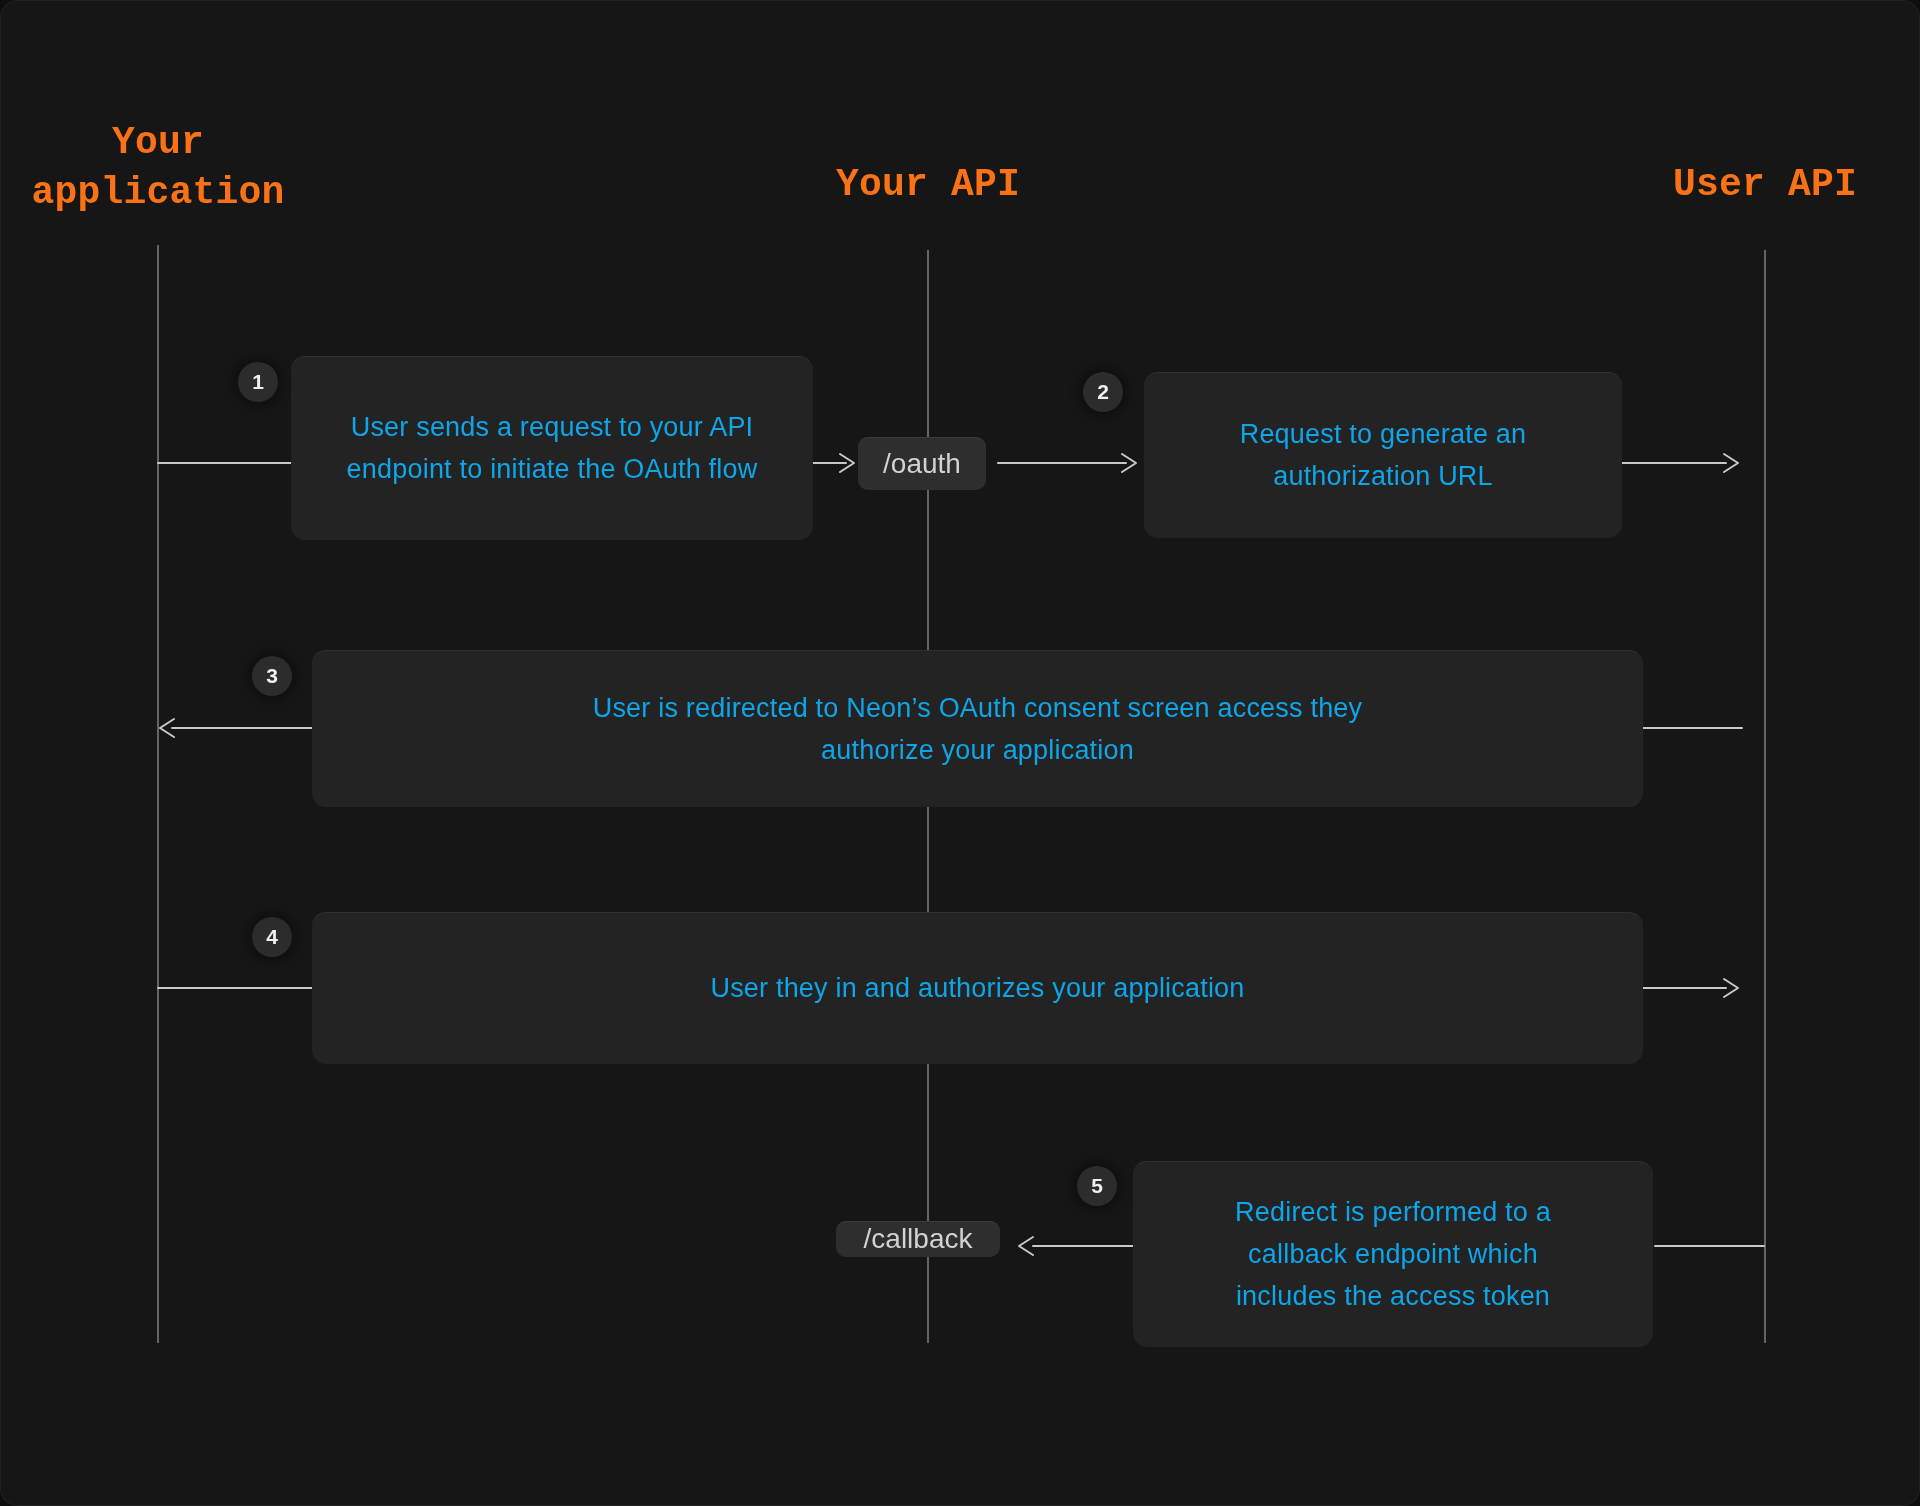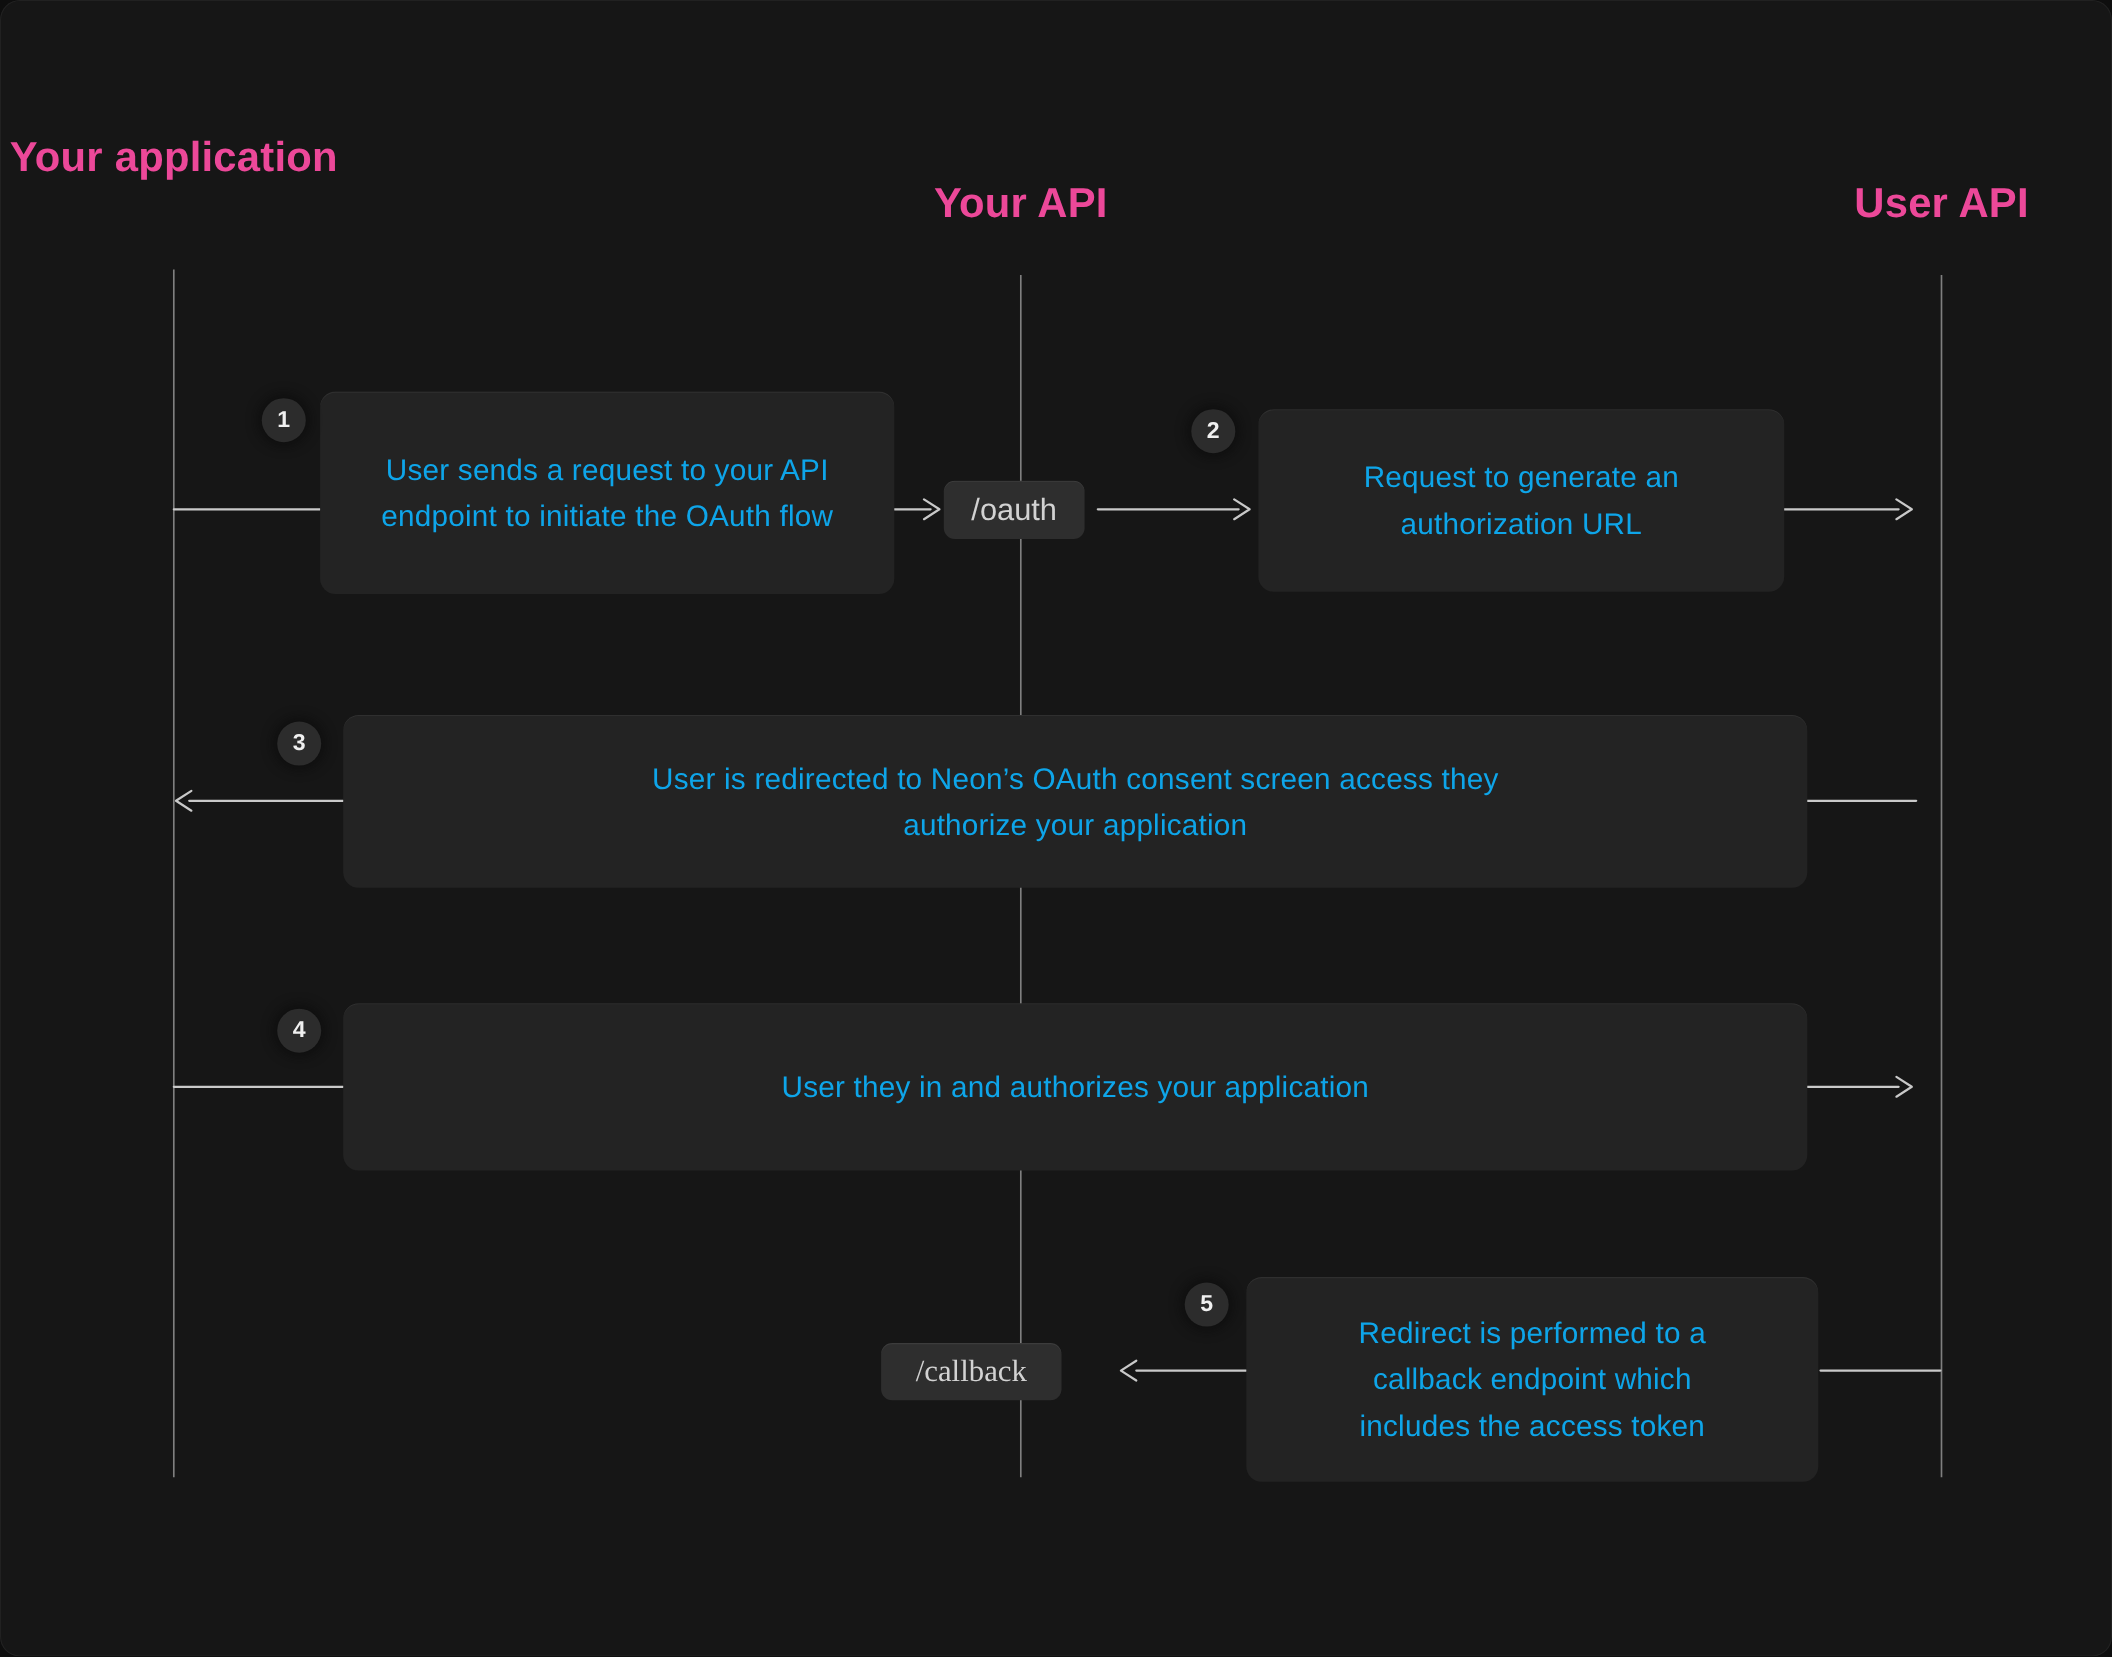--- a/index.html
+++ b/index.html
@@ -7,26 +7,27 @@
     position:relative;
     width:1920px;height:1506px;
     background:#161616;
     border-radius:18px;
     box-shadow:inset 0 0 0 1px rgba(255,255,255,0.05);
     overflow:hidden;
     font-family:"Liberation Sans","DejaVu Sans",sans-serif;
   }
   .lane-title{
     position:absolute;
-    color:#ec4899;
+    color:#f97316;
     font-size:38px;
     font-weight:700;
     line-height:50px;
     text-align:center;
     letter-spacing:0.2px;
+    font-family:Liberation Mono, monospace;
   }
   .connector-layer{position:absolute;left:0;top:0;z-index:1;}
   .lane-line{stroke:#7f7f7f;stroke-width:1.5;}
   .conn{stroke:#c9c9c9;stroke-width:2;fill:none;stroke-linecap:round;stroke-linejoin:round;}
   .step-box{
     position:absolute;
     z-index:2;
     background:#232323;
     border-radius:14px;
     box-shadow:inset 0 1px 0 rgba(255,255,255,0.06);
@@ -115,20 +116,20 @@
   <div class="badge" style="left:252px;top:656px;">3</div>
   <div class="step-box" style="left:312px;top:650px;width:1331px;height:157px;">
     <div class="step-text" style="max-width:880px;">User is redirected to Neon’s OAuth consent screen access they authorize your application</div>
   </div>
 
   <div class="badge" style="left:252px;top:917px;">4</div>
   <div class="step-box" style="left:312px;top:912px;width:1331px;height:152px;">
     <div class="step-text" style="max-width:1000px;">User they in and authorizes your application</div>
   </div>
 
-  <div class="endpoint-pill" style="left:801px;top:1221px;width:164px;height:52px;font-family:Liberation Serif, serif;">/callback</div>
+  <div class="endpoint-pill" style="left:836px;top:1221px;width:164px;height:36px;">/callback</div>
 
   <div class="badge" style="left:1077px;top:1166px;">5</div>
   <div class="step-box" style="left:1133px;top:1161px;width:520px;height:186px;">
     <div class="step-text" style="max-width:380px;">Redirect is performed to a callback endpoint which includes the access token</div>
   </div>
 
 </div>
 
 </body></html>

